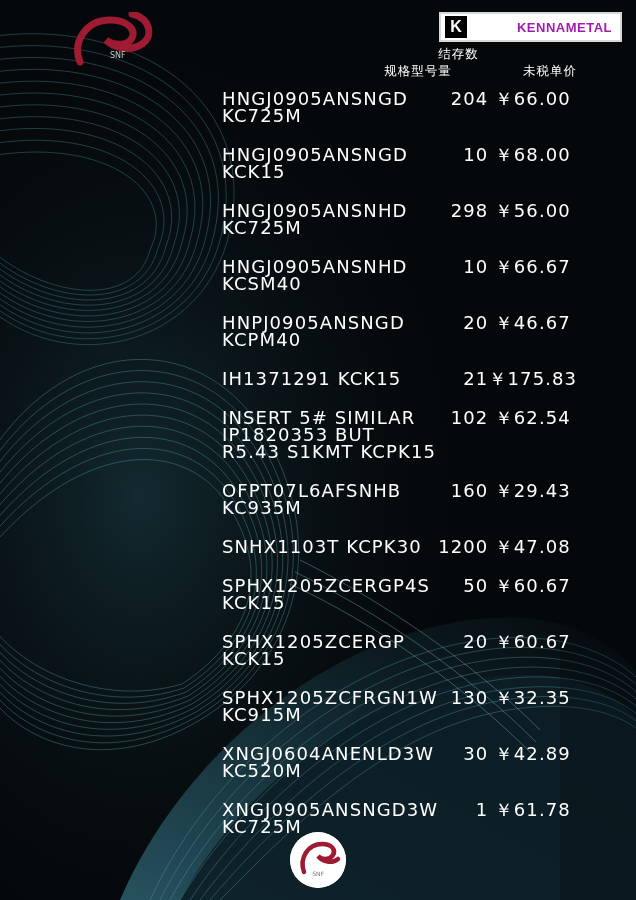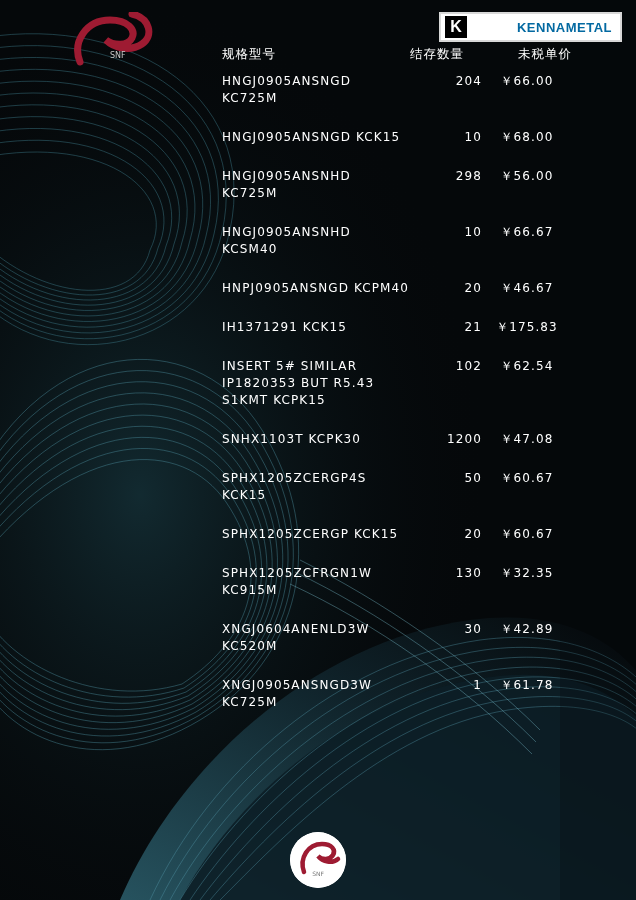--- a/index.html
+++ b/index.html
@@ -61,21 +61,21 @@
     color: #fff;
     font-weight: bold;
     font-size: 16px;
     line-height: 22px;
     text-align: center;
     margin-right: 6px;
     position: relative;
     font-family: "Liberation Sans", sans-serif;
   }
   .kennametal .kname {
-    color: #0369a1;
+    color: #a21caf;
     font-size: 13px;
     font-weight: bold;
     letter-spacing: 0.5px;
     font-family: "Liberation Sans", sans-serif;
     padding-left: 44px;
   }
 
   
   .table-wrap {
     position: absolute;
@@ -83,32 +83,32 @@
     top: 46px;
     width: 350px;
   }
   table.parts {
     width: 100%;
     border-collapse: collapse;
   }
   table.parts th {
     font-weight: normal;
     font-size: 12.5px;
-    text-align: left;
+    text-align: right;
     padding: 0 0 10px 0;
     color: #ffffff;
     letter-spacing: 1px;
     font-family: "DejaVu Sans", sans-serif;
     vertical-align: bottom;
   }
   table.parts th.c-qty { text-align: left; width: 72px; }
   table.parts th.c-price { text-align: right; width: 90px; }
 
   table.parts td {
-    font-size: 12px;
+    font-size: 18px;
     color: #ffffff;
     vertical-align: top;
     padding: 0 0 22px 0;
     letter-spacing: 1.1px;
     line-height: 17px;
     font-family: "DejaVu Sans", sans-serif;
   }
   td.c-model { padding-right: 6px; }
   td.c-qty { text-align: right; width: 72px; letter-spacing: 1px; }
   td.c-price { text-align: center; width: 90px; letter-spacing: 1px; }
@@ -250,20 +250,25 @@
           <td class="c-model">IH1371291 KCK15</td>
           <td class="c-qty">21</td>
           <td class="c-price">￥175.83</td>
         </tr>
         <tr>
           <td class="c-model">INSERT 5# SIMILAR IP1820353 BUT R5.43 S1KMT KCPK15</td>
           <td class="c-qty">102</td>
           <td class="c-price">￥62.54</td>
         </tr>
         <tr>
+          <td class="c-model">OFPT07L6AFSNHB KC935M</td>
+          <td class="c-qty">160</td>
+          <td class="c-price">￥29.43</td>
+        </tr>
+        <tr>
           <td class="c-model">SNHX1103T KCPK30</td>
           <td class="c-qty">1200</td>
           <td class="c-price">￥47.08</td>
         </tr>
         <tr>
           <td class="c-model">SPHX1205ZCERGP4S KCK15</td>
           <td class="c-qty">50</td>
           <td class="c-price">￥60.67</td>
         </tr>
         <tr>

